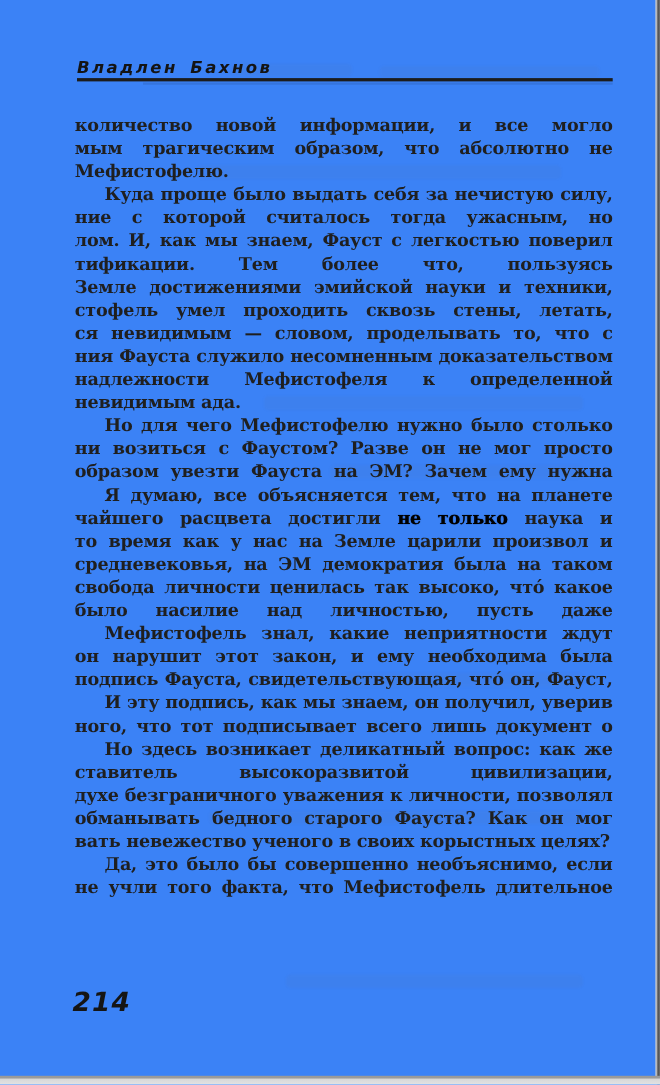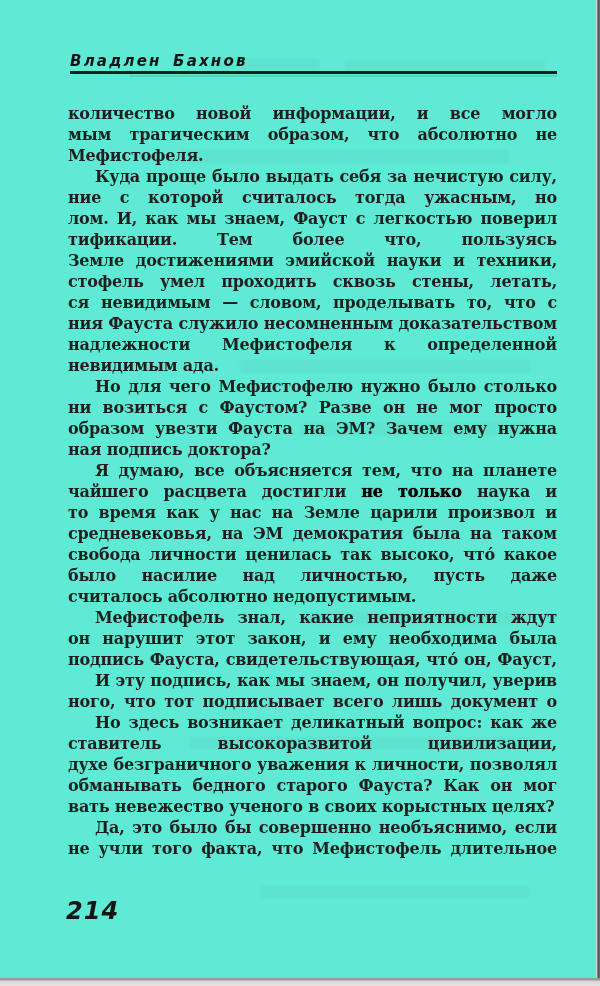--- a/index.html
+++ b/index.html
@@ -2,21 +2,21 @@
 <html lang="ru"><head>
 <meta charset="utf-8">
 <style>
   html, body { margin: 0; padding: 0; }
   body { width: 600px; height: 986px; overflow: hidden; background: #ffffff; }
 
   .page {
     position: relative;
     width: 600px;
     height: 986px;
-    background: #5eead4;
+    background: #3b82f6;
     overflow: hidden;
     font-family: "DejaVu Serif", serif;
   }
 
   
   .author {
     position: absolute;
     left: 70px;
     top: 52px;
     font-family: "DejaVu Sans", sans-serif;
@@ -119,48 +119,46 @@
   <div class="artifact" style="left:190px; top:737px; width:340px; height:12px;"></div>
   <div class="artifact" style="left:260px; top:886px; width:270px; height:12px;"></div>
 
   <div class="author">Владлен Бахнов</div>
   <div class="header-rule"></div>
 
   <main class="body-text">
       <div class="para">
         <div class="line"><span>количество новой информации, и все могло кончиться са-</span></div>
         <div class="line"><span>мым трагическим образом, что абсолютно не устраивало</span></div>
-        <div class="line para-end"><span>Мефистофеля.</span></div>
+        <div class="line para-end"><span>Мефистофелю.</span></div>
       </div>
       <div class="para">
         <div class="line indent"><span>Куда проще было выдать себя за нечистую силу, обще-</span></div>
         <div class="line"><span>ние с которой считалось тогда ужасным, но обыденным де-</span></div>
         <div class="line"><span>лом. И, как мы знаем, Фауст с легкостью поверил этой мис-</span></div>
         <div class="line"><span>тификации. Тем более что, пользуясь неизвестными на</span></div>
         <div class="line"><span>Земле достижениями эмийской науки и техники, Мефи-</span></div>
         <div class="line"><span>стофель умел проходить сквозь стены, летать, становить-</span></div>
         <div class="line"><span>ся невидимым — словом, проделывать то, что с точки зре-</span></div>
         <div class="line"><span>ния Фауста служило несомненным доказательством при-</span></div>
         <div class="line"><span>надлежности Мефистофеля к определенной категории</span></div>
         <div class="line para-end"><span>невидимым ада.</span></div>
       </div>
       <div class="para">
         <div class="line indent"><span>Но для чего Мефистофелю нужно было столько време-</span></div>
         <div class="line"><span>ни возиться с Фаустом? Разве он не мог просто обманным</span></div>
         <div class="line"><span>образом увезти Фауста на ЭМ? Зачем ему нужна была лич-</span></div>
-        <div class="line para-end"><span>ная подпись доктора?</span></div>
       </div>
       <div class="para">
         <div class="line indent"><span>Я думаю, все объясняется тем, что на планете ЭМ вели-</span></div>
         <div class="line"><span>чайшего расцвета достигли </span><span class="em">не только</span><span> наука и техника. И в</span></div>
         <div class="line"><span>то время как у нас на Земле царили произвол и беззакония</span></div>
         <div class="line"><span>средневековья, на ЭМ демократия была на таком уровне и</span></div>
         <div class="line"><span>свобода личности ценилась так высоко, что́ какое бы то ни</span></div>
         <div class="line"><span>было насилие над личностью, пусть даже инопланетной,</span></div>
-        <div class="line para-end"><span>считалось абсолютно недопустимым.</span></div>
       </div>
       <div class="para">
         <div class="line indent"><span>Мефистофель знал, какие неприятности ждут его, если</span></div>
         <div class="line"><span>он нарушит этот закон, и ему необходима была подлинная</span></div>
         <div class="line"><span>подпись Фауста, свидетельствующая, что́ он, Фауст, поки-</span></div>
       </div>
       <div class="para">
         <div class="line indent"><span>И эту подпись, как мы знаем, он получил, уверив уче-</span></div>
         <div class="line"><span>ного, что тот подписывает всего лишь документ о продаже</span></div>
       </div>

